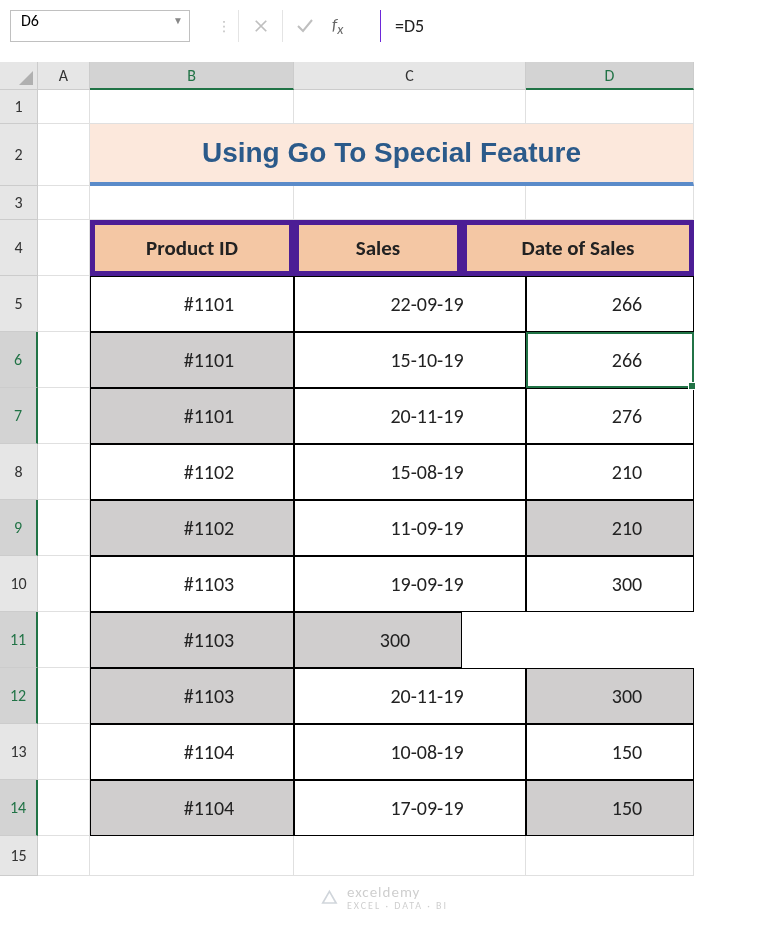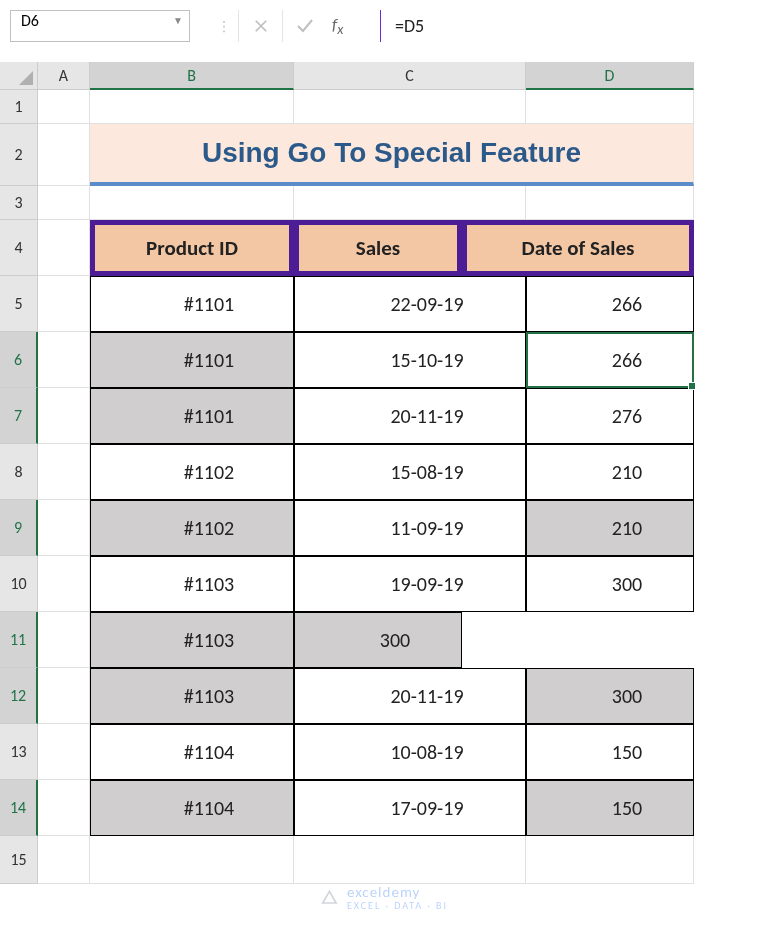--- a/index.html
+++ b/index.html
@@ -132,21 +132,21 @@
   background: #fff;
   display:flex;
   align-items:center;
   justify-content:center;
   font-size: 20px;
   color: #222;
   position: relative;
 }
 .r-34 { height: 34px; }
 .r-56 { height: 56px; }
-.r-48 { height: 48px; text-align: center; }
+.r-48 { height: 40px; text-align: center; }
 
 
 .title-cell {
   width: 604px;
   background: #fce8dc;
   border-bottom: 4px solid #5b8bc9;
   font-size: 28px;
   font-weight: bold;
   color: #2b5a8a;
   font-family: Liberation Sans, sans-serif;
@@ -185,21 +185,21 @@
 
 .watermark {
   position: absolute;
   left: 50%;
   transform: translateX(-50%);
   bottom: 16px;
   display: flex;
   align-items: center;
   gap: 8px;
   opacity: 0.35;
-  color: #3b82f6;
+  color: #737373;
   font-size: 15px;
   letter-spacing: 1px;
   pointer-events: none;
 }
 .watermark .logo {
   width: 20px; height: 20px;
 }
 .watermark .sub {
   font-size: 10px;
   letter-spacing: 2px;

